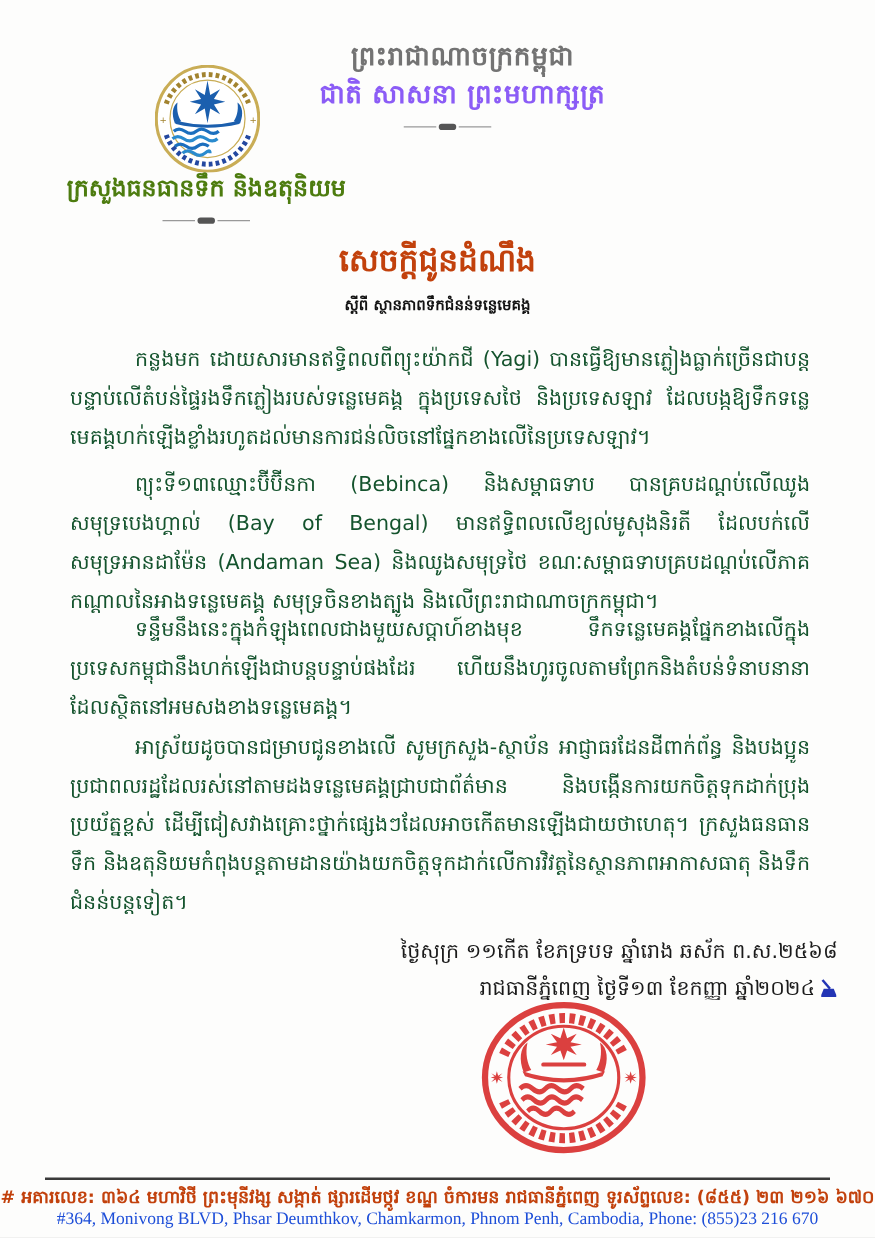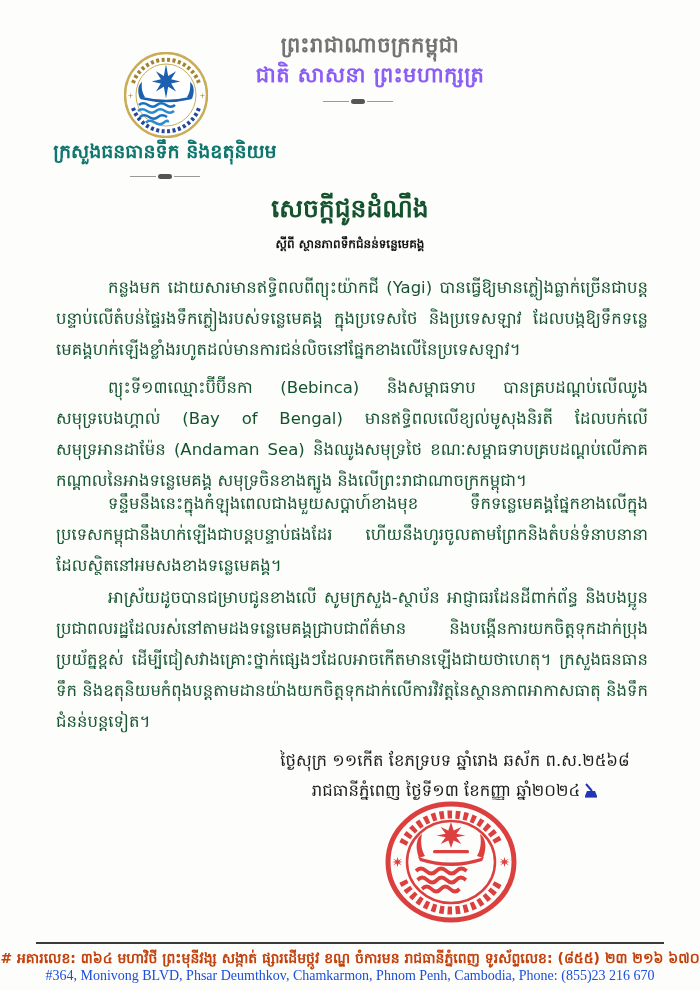--- a/index.html
+++ b/index.html
@@ -14,35 +14,35 @@
   .motto { position:absolute; left:220px; top:30px; width:300px; text-align:center; }
   .motto-l1 { font-size:21px; font-weight:bold; color:#737373; line-height:30px; letter-spacing:.5px; }
   .motto-l2 { font-size:21px; font-weight:bold; color:#8b5cf6; line-height:30px; letter-spacing:.5px; }
   .flourish { position:absolute; display:flex; align-items:center; justify-content:center; width:70px; height:8px; }
   .flourish .bar { flex:1; height:1px; background:#999; }
   .flourish .knot { width:14px; height:5px; background:#555; border-radius:3px; margin:0 2px; }
   .flourish-motto { left:323px; top:97px; }
   .flourish-ministry { left:130px; top:172px; }
   .logo-wrap { position:absolute; left:124px; top:52px; width:84px; height:86px; }
   .ministry-name { position:absolute; left:30px; top:138px; width:270px; text-align:center;
-    font-size:19px; font-weight:bold; color:#0f766e; line-height:26px; }
+    font-size:19px; font-weight:bold; color:#4d7c0f; line-height:26px; }
   
   .doc-title { position:absolute; left:0; top:192px; width:700px; text-align:center;
-    font-size:25px; font-weight:bold; color:#14532d; line-height:34px; }
+    font-size:25px; font-weight:bold; color:#c2410c; line-height:34px; }
   .doc-subtitle { position:absolute; left:0; top:228px; width:700px; text-align:center;
     font-size:12px; font-weight:bold; color:#131313; line-height:32px; }
   
   .body-text { position:absolute; left:56px; width:592px; font-size:16.5px; line-height:31px;
     text-align:justify; text-indent:52px; color:#14532d; overflow:hidden; }
   .p1 { top:272px; height:96px; }
   .p2 { top:372px; height:127px; }
   .p3 { top:488px; height:96px; }
   .p4 { top:582px; height:158px; }
   
-  .date-block { position:absolute; left:240px; top:746px; width:430px; text-align:center;
+  .date-block { position:absolute; left:240px; top:746px; width:430px; text-align:right;
     font-size:16.5px; line-height:30px; color:#1a1a1a; }
   .date-line2 { white-space:nowrap; }
   .sign-mark { display:inline-block; vertical-align:-3px; margin-left:3px; }
   
   .stamp { position:absolute; left:384px; top:800px; width:134px; height:124px; opacity:.92; }
   
   .footer-rule { position:absolute; left:36px; top:942px; width:628px; height:2px; background:#3a3a3a; }
   .footer-km { position:absolute; left:0; top:948px; width:700px; text-align:center;
     font-size:14px; font-weight:bold; color:#c2410c; line-height:20px; }
   .footer-en { position:absolute; left:0; top:966px; width:700px; text-align:center;

